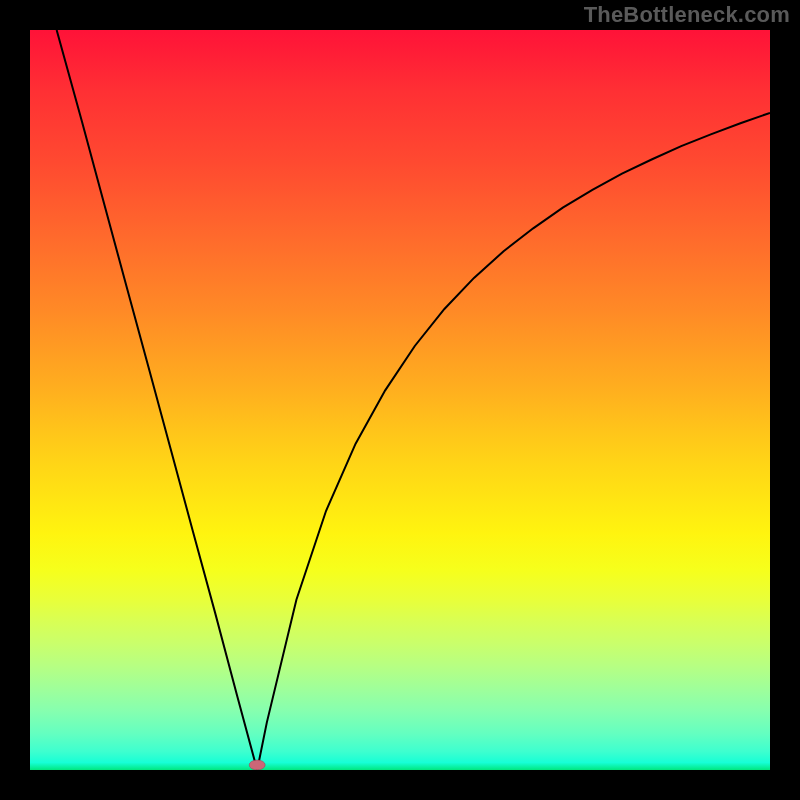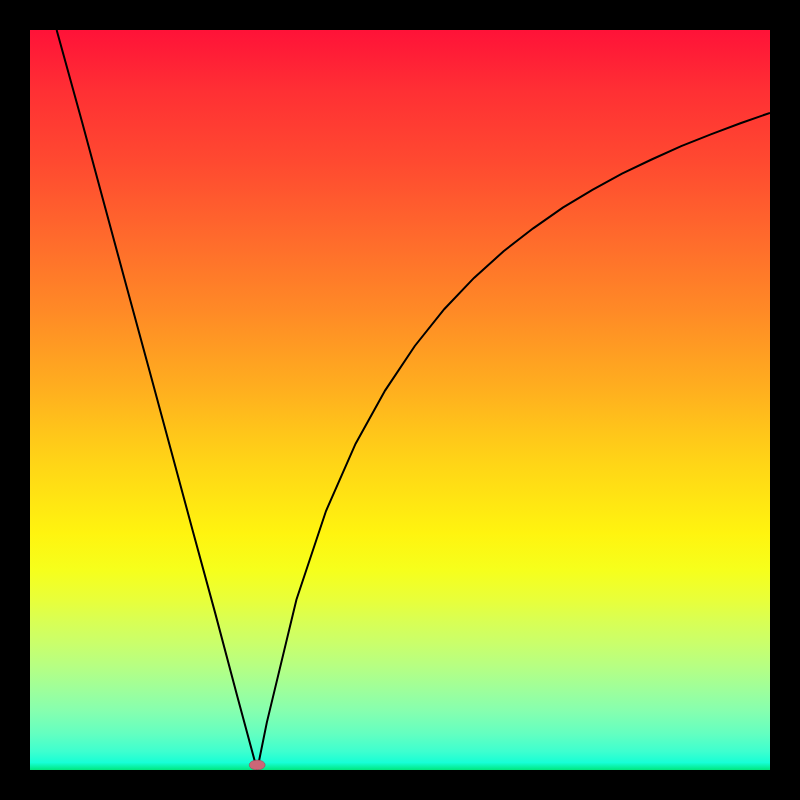--- a/index.html
+++ b/index.html
@@ -74,20 +74,21 @@
   .dot {
     fill: #cc6677;
     stroke: #9a3f55;
     stroke-width: 0.5;
   }
 </style>
 </head>
 <body>
 
 <div class="frame">
+  <div class="watermark">TheBottleneck.com</div>
 
   <div class="plot-area">
     <svg class="curve" viewBox="0 0 740 740" preserveAspectRatio="none">
       <path class="curve-line" d="M26.64 0.00 L51.80 91.02 L74.00 173.16 L96.20 255.30 L118.40 336.70 L140.60 418.84 L162.80 500.98 L185.00 582.38 L207.20 666.00 L227.18 740.00 L236.80 692.64 L266.40 569.80 L296.00 481.00 L325.60 413.66 L355.20 360.38 L384.80 315.98 L414.40 278.98 L444.00 247.90 L473.60 221.26 L503.20 198.32 L532.80 177.60 L562.40 159.84 L592.00 143.56 L621.60 129.50 L651.20 116.18 L680.80 104.34 L710.40 93.24 L740.00 82.88"></path>
       <ellipse class="dot" rx="8" ry="5" cy="735" cx="227.18"></ellipse>
     </svg>
   </div>
 </div>
 
 </body></html>

